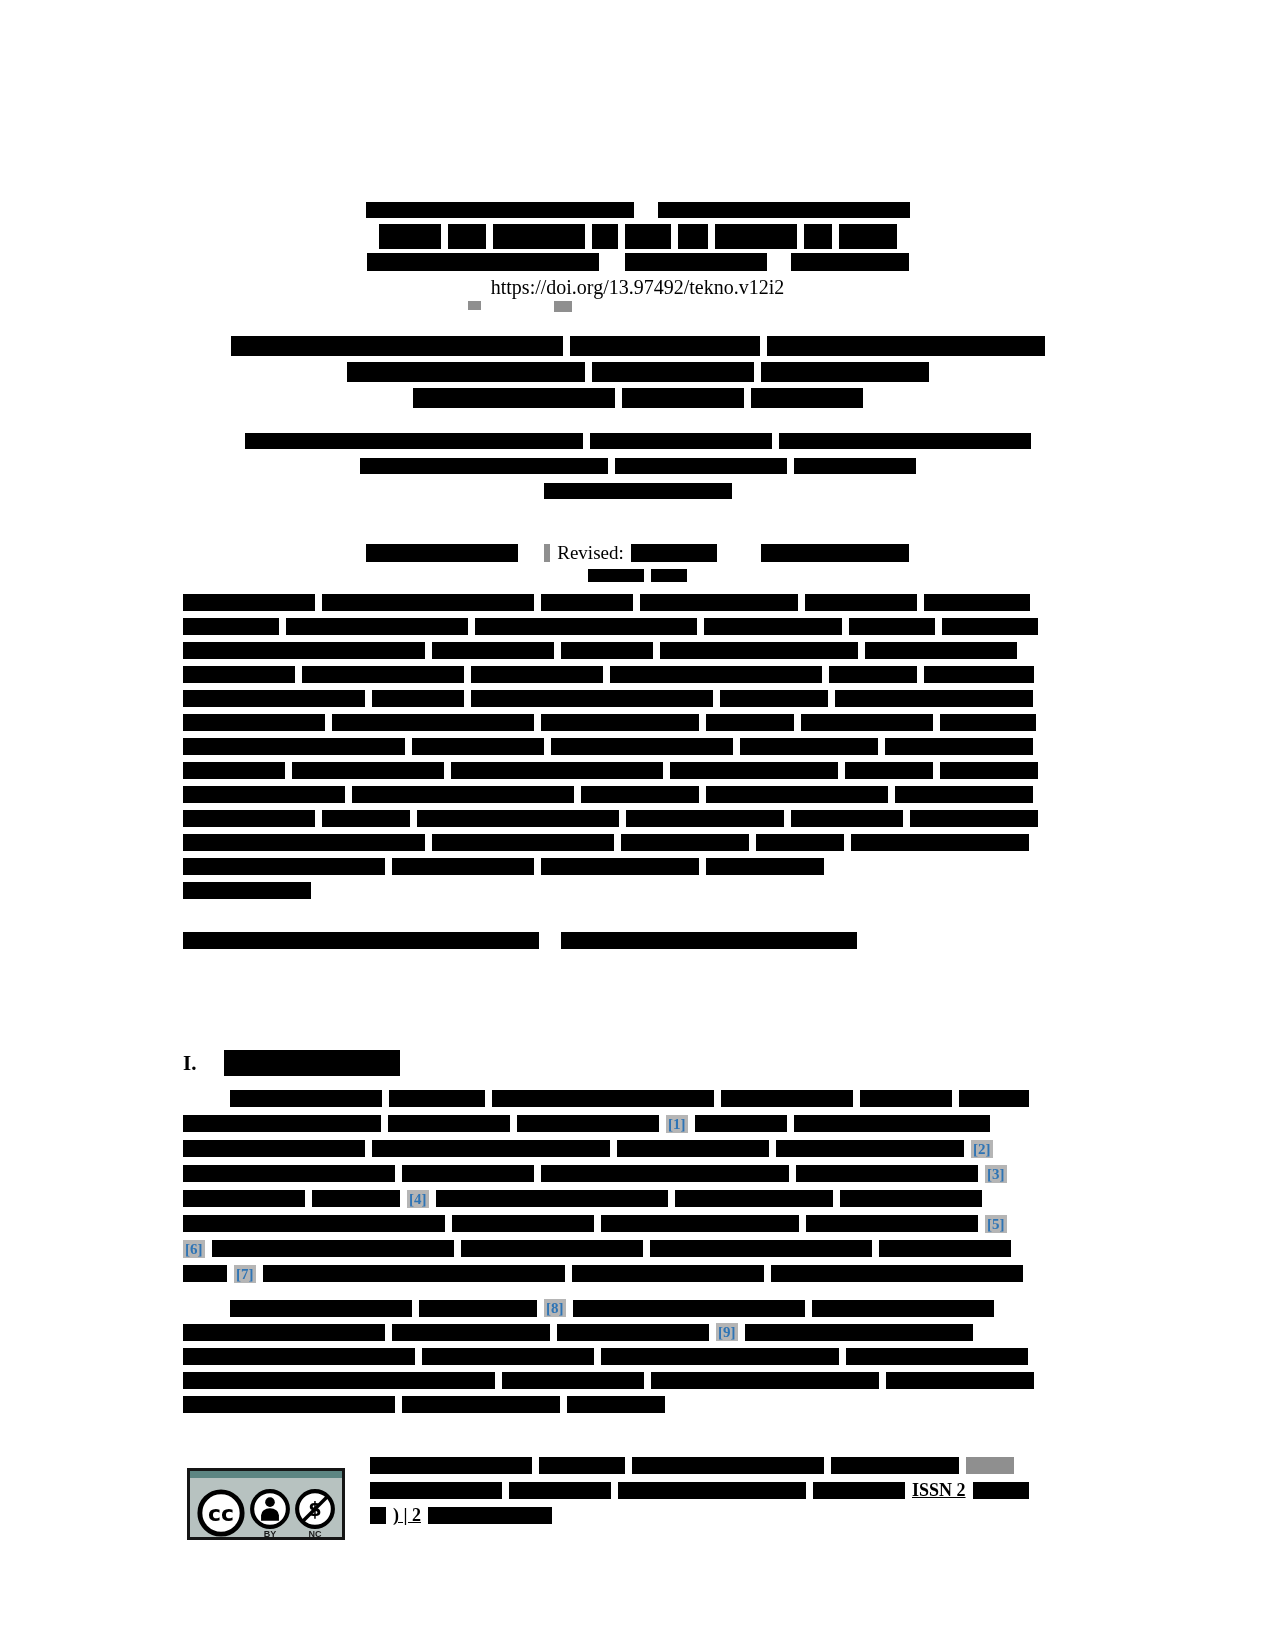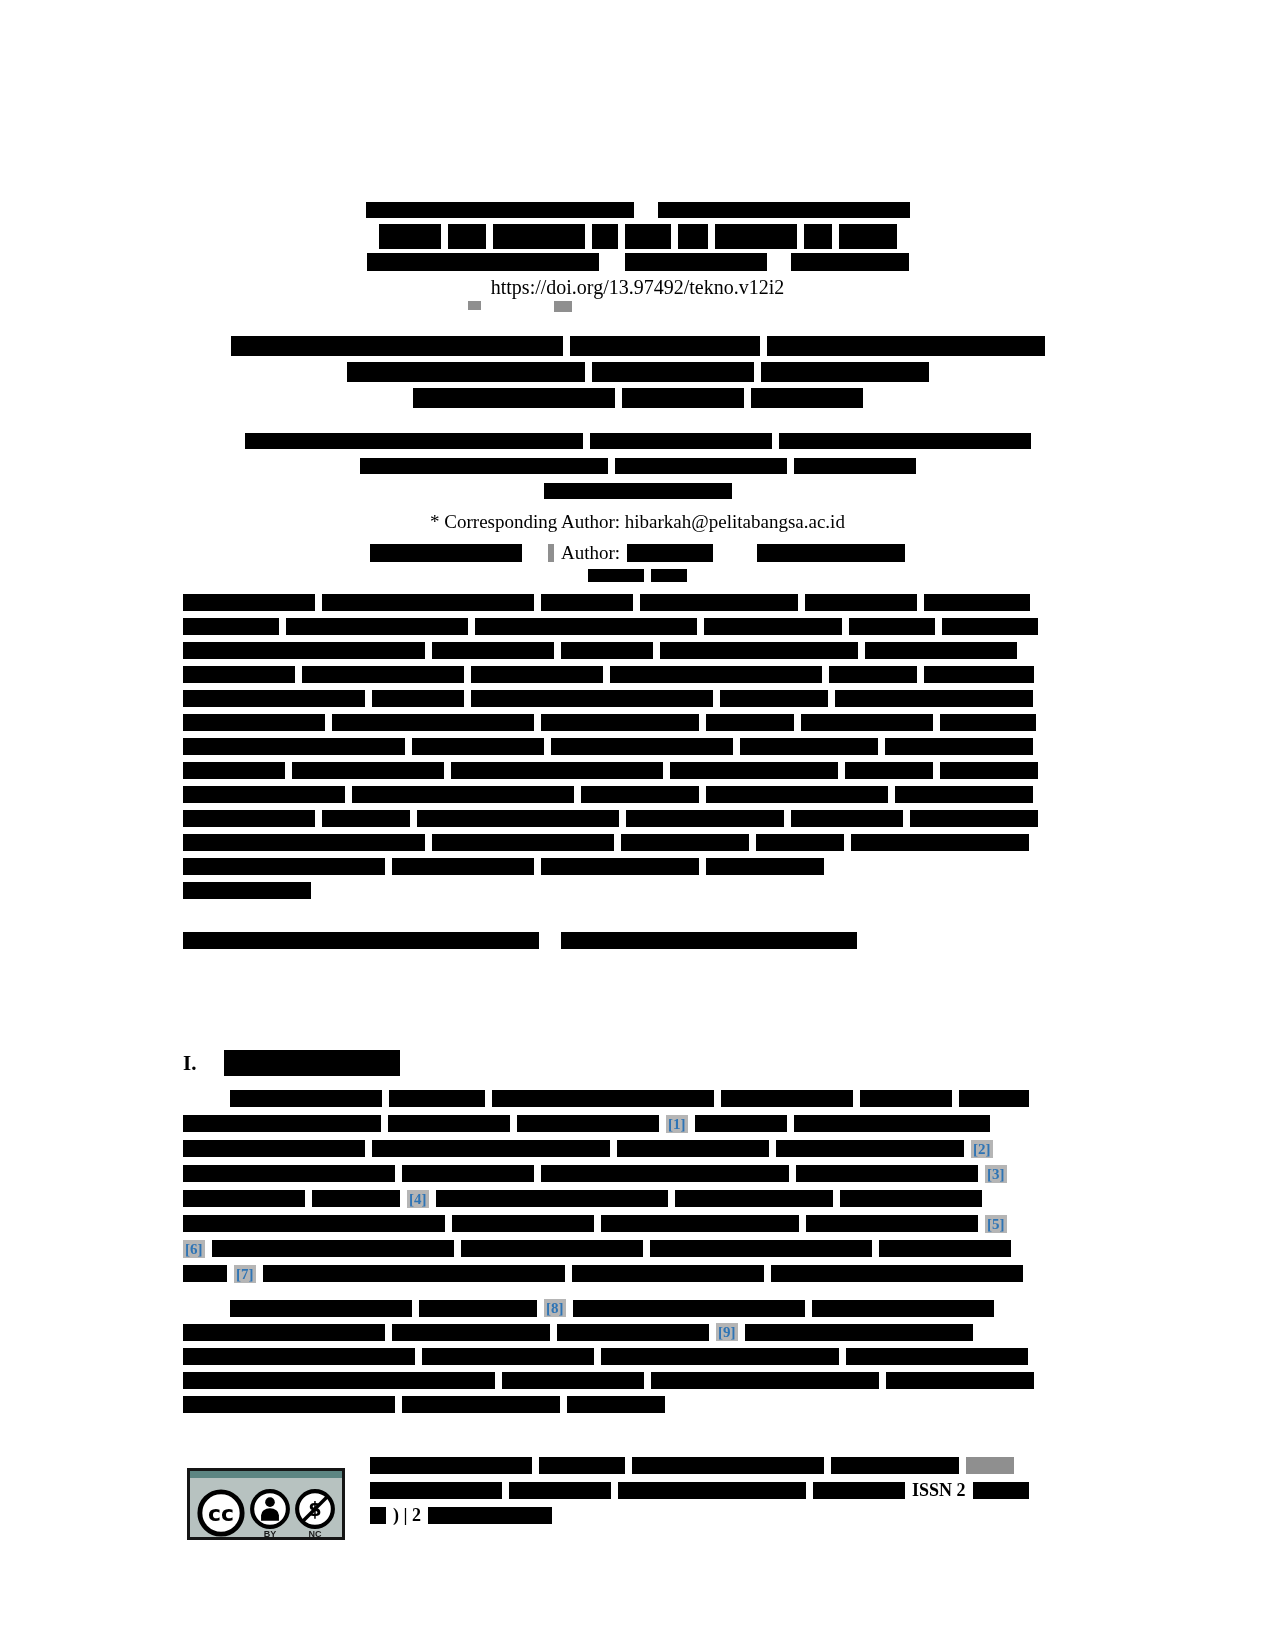--- a/index.html
+++ b/index.html
@@ -20,21 +20,21 @@
   .issn .rline{height:30px;font-size:23px;}
   .journal .rline{height:26px;}
   .p26 .rline{height:26px;}
   .p25 .rline{height:25px;}
   .p24 .rline{height:24px;}
   .affil .rline{height:25px;}
   .dates .rline{height:24px;font-size:19px;}
   .abslabel .rline{height:15px;}
   .heading .rline{height:30px;font-size:21px;font-weight:bold;}
   .footer-text .rline{height:25px;font-size:18px;}
-  .footer-text .txt{font-weight:bold;}
+  .footer-text .txt{font-weight:bold;text-decoration:underline;}
   .doi-line{width:100%;text-align:center;font-size:20px;}
   .corr-line{width:100%;text-align:center;font-size:19px;}
   .doi-mark{position:absolute;background:#8f8f8f;}
   
   .cc-badge{left:187px;top:1468px;width:158px;height:72px;box-sizing:border-box;
             border:3px solid #151515;background:linear-gradient(#5c8582 0,#5c8582 7px,#b7c2c0 7px);
             display:flex;align-items:center;justify-content:space-evenly;padding:18px 4px 0 4px;}
   .ic-col{display:flex;flex-direction:column;align-items:center;line-height:1;}
   .ic-label{font-size:9px;font-weight:bold;color:#1a1a1a;margin-top:-1px;
             font-family:"Liberation Sans","DejaVu Sans",sans-serif;}
@@ -102,28 +102,27 @@
       <div class="rline">
         <span class="bar" style="width: 248px; height: 16px;"></span>
         <span class="bar" style="width: 172px; height: 16px;"></span>
         <span class="bar" style="width: 122px; height: 16px;"></span>
       </div>
       <div class="rline">
         <span class="bar" style="width: 188px; height: 16px;"></span>
       </div>
     </div>
 
-  <div class="abs corr-line" style="left:0;top:511px;">* Corresponding Author: hibarkah@pelitabangsa.ac.id</div>
 
   <div class="abs center-block dates" style="left:0;top:541px;width:100%;">
       <div class="rline">
         <span class="bar" style="width: 152px; height: 18px;"></span>
         <span class="gap" style="width: 12px;"></span>
         <span class="bar gray" style="width: 6px; height: 18px;"></span>
-        <span class="txt">Author:</span>
+        <span class="txt">Revised:</span>
         <span class="bar" style="width: 86px; height: 18px;"></span>
         <span class="gap" style="width: 30px;"></span>
         <span class="bar" style="width: 148px; height: 18px;"></span>
       </div>
     </div>
 
   <div class="abs center-block abslabel" style="left:0;top:568px;width:100%;">
       <div class="rline">
         <span class="bar" style="width: 56px; height: 13px;"></span>
         <span class="bar" style="width: 36px; height: 13px;"></span>

